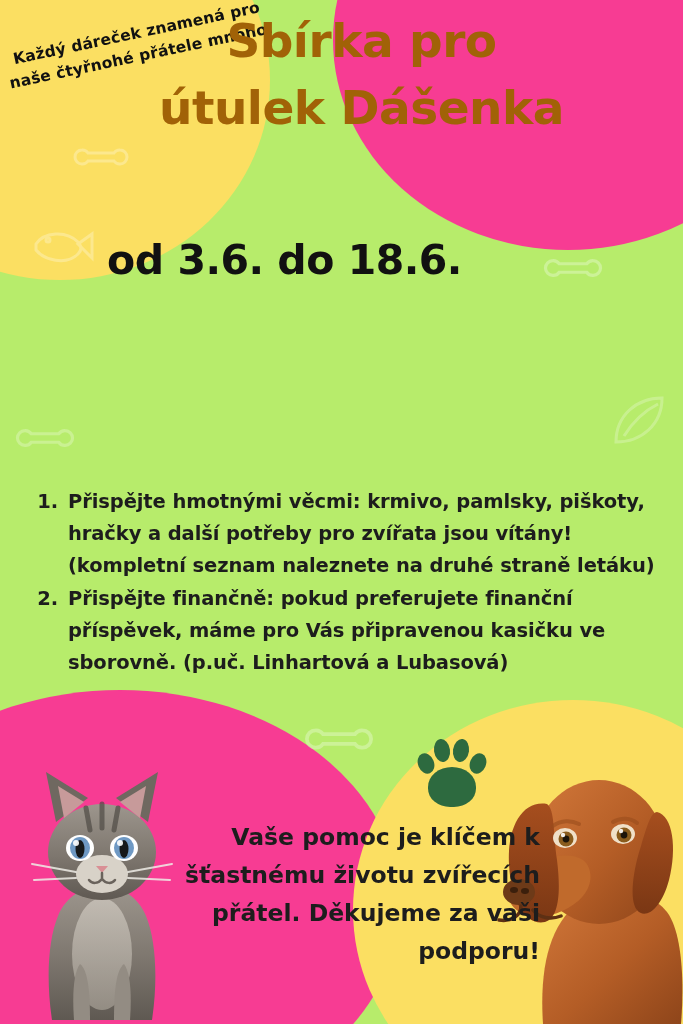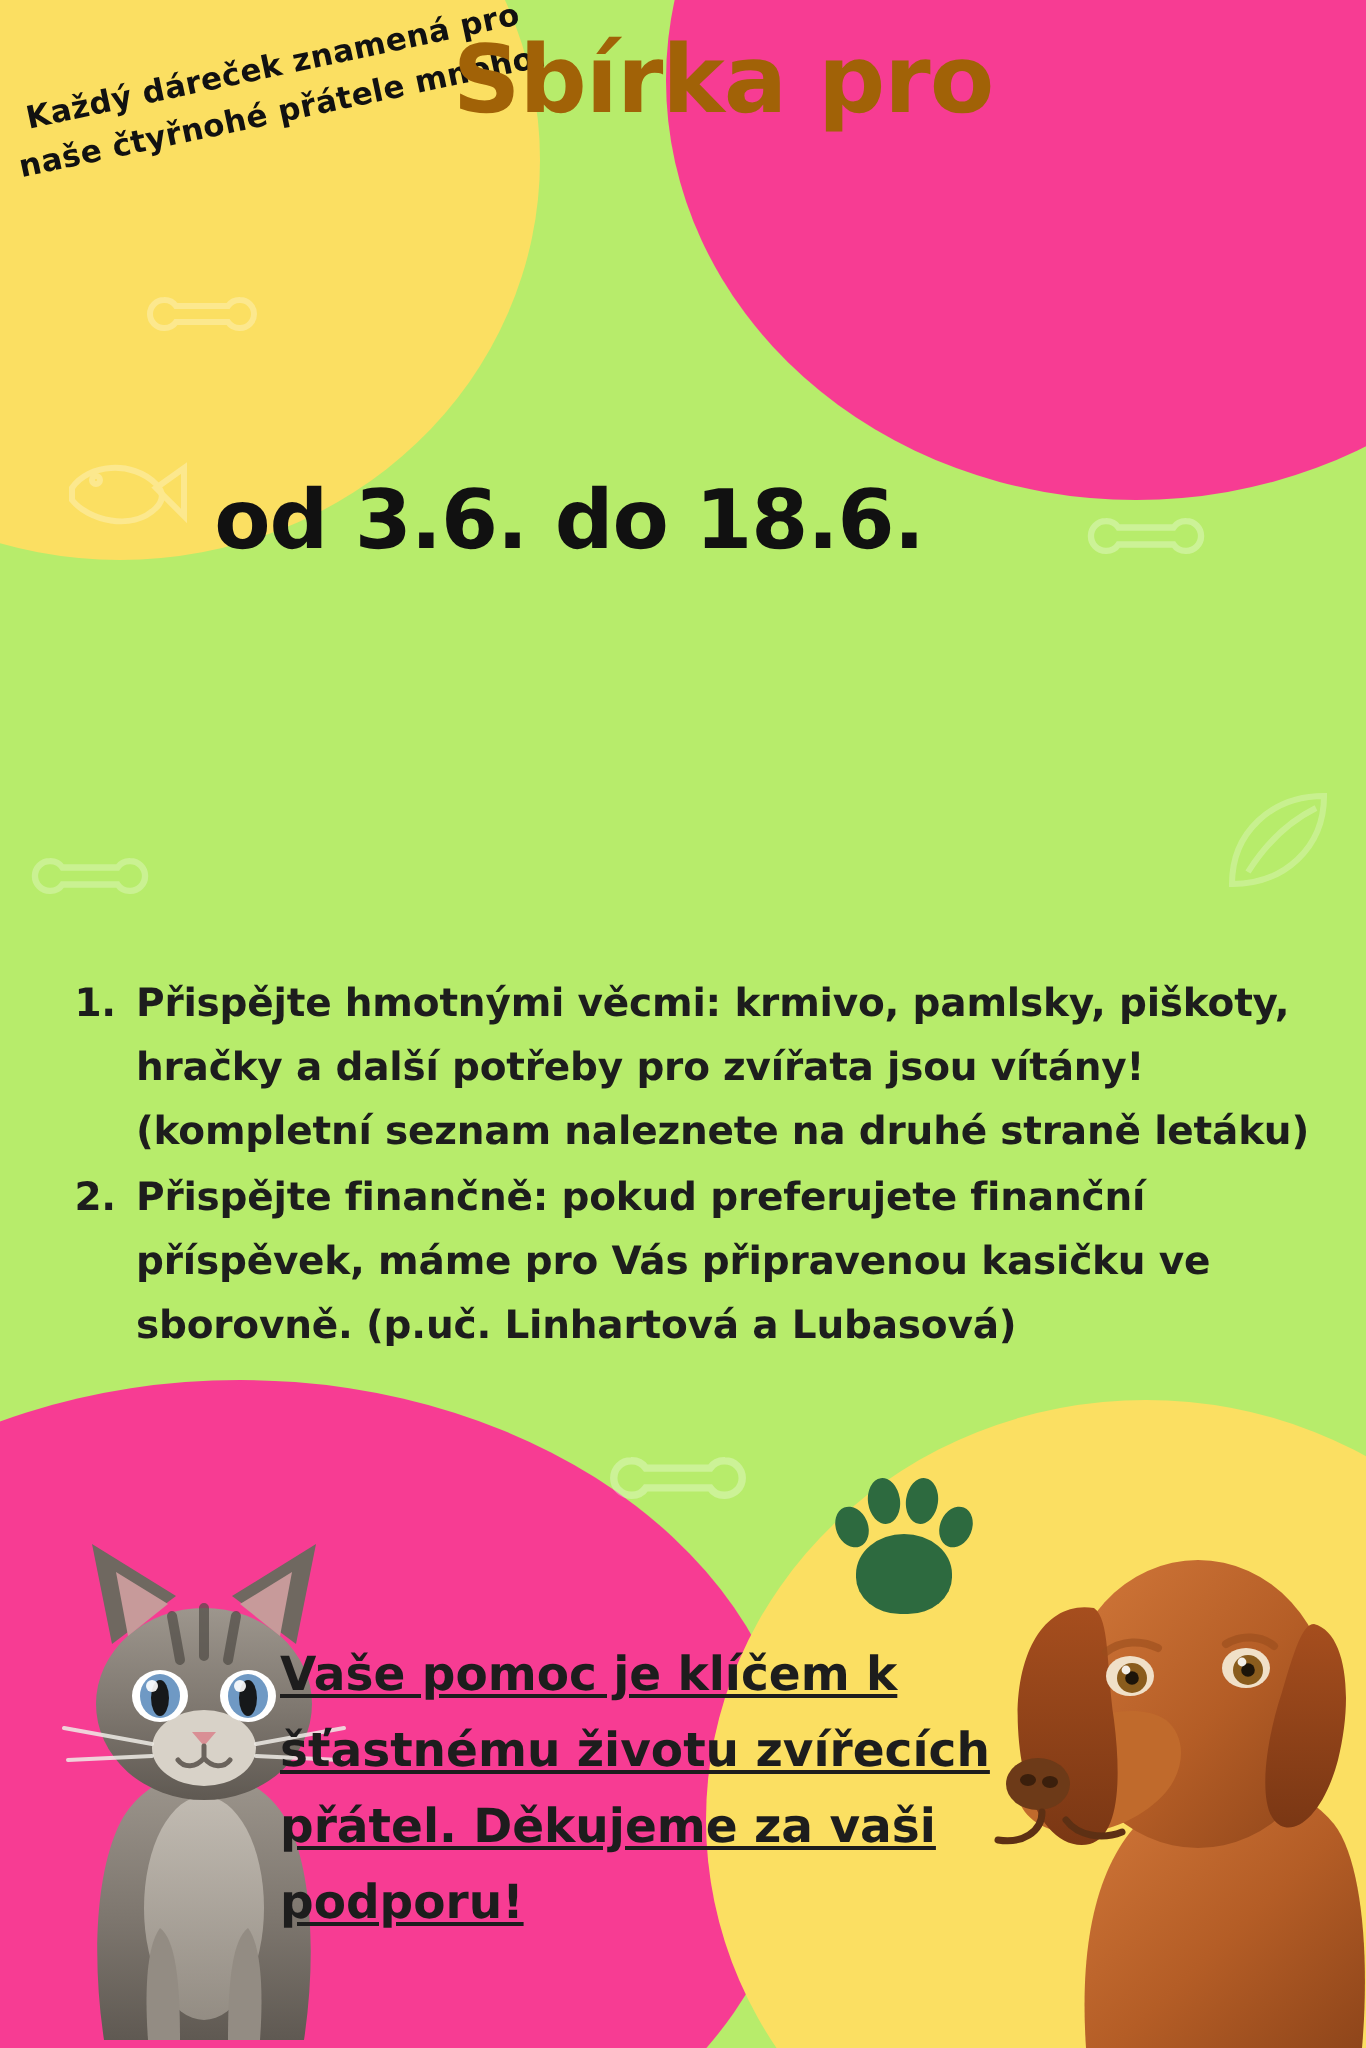--- a/index.html
+++ b/index.html
@@ -152,26 +152,25 @@
     text-align: left;
     padding-right: 8px;
   }
 
   
   .closing {
     position: absolute;
     left: 140px;
     top: 818px;
     width: 400px;
-    text-align: left;
+    text-align: right;
     color: #1d1d1d;
     font-weight: bold;
     font-size: 23.5px;
     line-height: 1.62;
-    text-decoration: underline;
   }
 
   
   .paw {
     position: absolute;
     left: 418px;
     top: 735px;
     width: 70px;
     height: 76px;
   }
@@ -264,20 +263,21 @@
       <g fill="none" stroke="#ffffff" stroke-width="3" opacity=".85">
         <path d="M12 10a7 7 0 1 0 0 14 7 7 0 0 0 6-3h26a7 7 0 0 0 6 3 7 7 0 1 0 0-14 7 7 0 0 0-6 3H18a7 7 0 0 0-6-3z"></path>
       </g>
     </svg>
   </div>
 
   <div class="ribbon">Každý dáreček znamená pro naše čtyřnohé přátele mnoho.</div>
 
   <div class="headline">
     <span class="l1">Sbírka pro</span>
+    <span class="l2">útulek Dášenka</span>
   </div>
 
   <div class="dates">od 3.6. do 18.6.</div>
 
 
   <div class="list">
     <div class="list-item">
       <div class="list-num">1.</div>
       <div class="list-text">Přispějte hmotnými věcmi: krmivo, pamlsky, piškoty, hračky a další potřeby pro zvířata jsou vítány! (kompletní seznam naleznete na druhé straně letáku)</div>
     </div>

